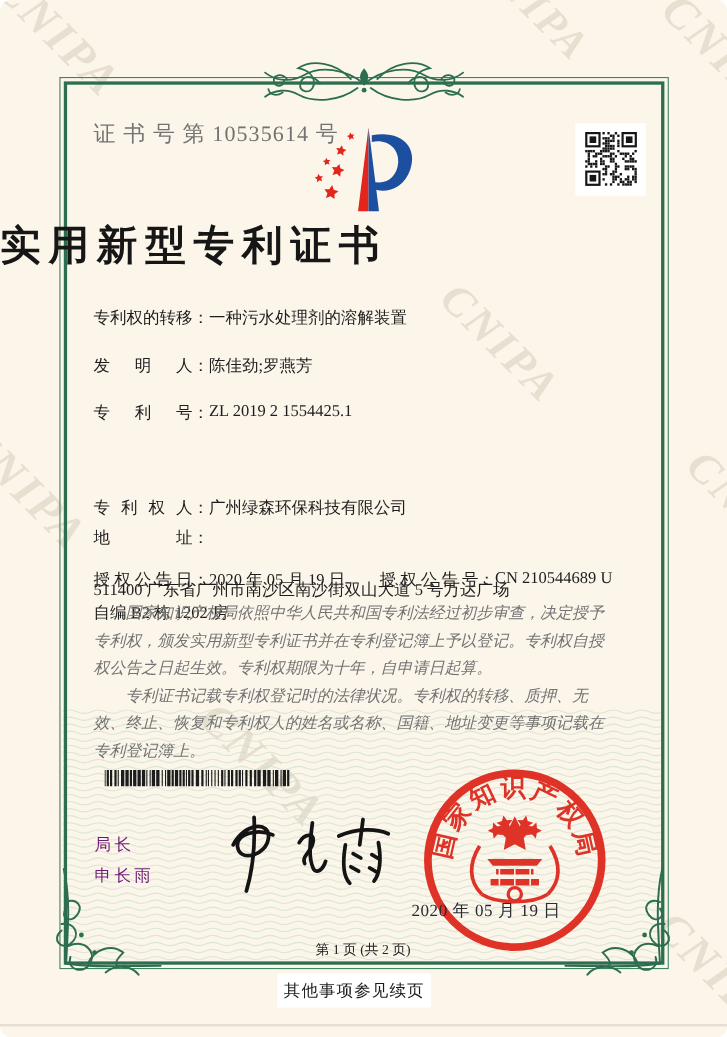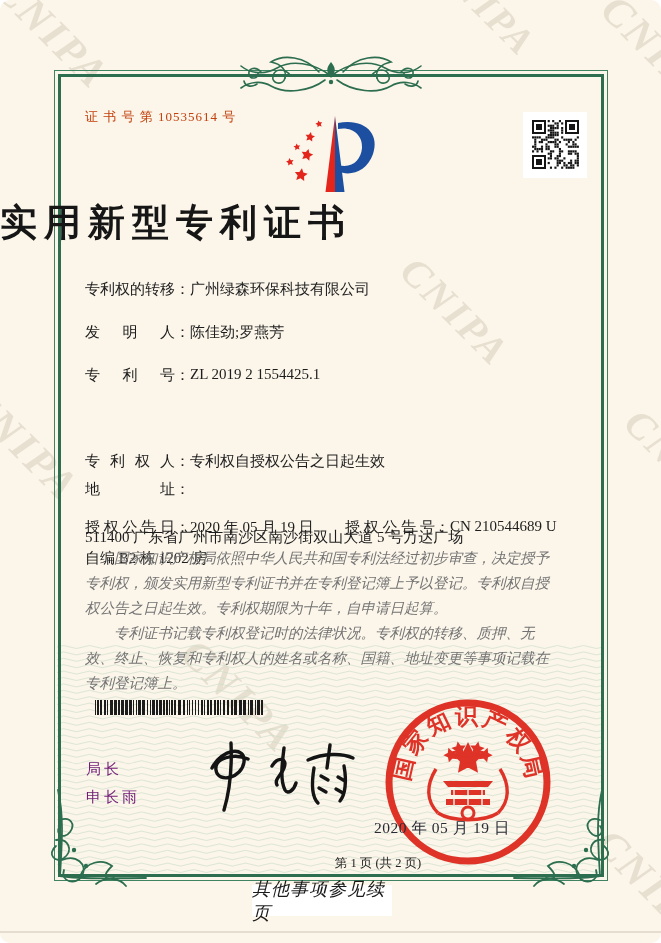--- a/index.html
+++ b/index.html
@@ -7,45 +7,45 @@
         font-family:"Liberation Serif","DejaVu Serif",serif;border-radius:10px;}
   
   .wm{position:absolute;z-index:1;color:rgba(186,174,148,0.30);font-weight:bold;
       font-style:italic;letter-spacing:3px;transform:rotate(45deg);white-space:nowrap;
       font-family:"Liberation Serif",serif;user-select:none;}
   
   .frame-outer{position:absolute;left:54px;top:70px;width:552px;height:809px;
       border:1.5px solid #3f8363;z-index:2;}
   .frame-inner{position:absolute;left:3px;top:3px;right:3px;bottom:3px;border:3px solid #2c6e4f;}
   .content{position:absolute;inset:0;z-index:3;}
-  .cert-no{position:absolute;left:85px;top:108px;font-size:13px;color:#c2410c;letter-spacing:1px;}
+  .cert-no{position:absolute;left:85px;top:108px;font-size:20px;color:#737373;letter-spacing:1px;}
   .logo{position:absolute;left:283px;top:112px;}
   .qr-patch{position:absolute;left:523px;top:112px;width:64px;height:66px;background:#fff;}
   .qr{position:absolute;left:531px;top:119px;}
   .title{position:absolute;left:0;top:198px;width:661px;font-size:37px;
          font-weight:bold;color:#161616;letter-spacing:7px;}
   .row{position:absolute;left:85px;width:480px;font-size:15px;color:#1d1d1d;}
   .lbl{display:inline-block;width:90px;text-align:justify;text-align-last:justify;vertical-align:top;}
   .val{display:inline-block;vertical-align:top;}
   .addr-val{width:420px;line-height:21px;margin-top:28px;}
   .grant2{position:absolute;left:260px;top:0;white-space:nowrap;font-family:Liberation Serif, serif;}
   .paras{position:absolute;left:85px;top:546px;width:464px;font-size:14.5px;line-height:25px;
          color:#737373;font-style:italic;}
   .paras p{margin:0;text-indent:2em;}
   .barcode{position:absolute;left:95px;top:700px;}
   .officer{position:absolute;left:86px;top:755px;font-family:"Liberation Sans","DejaVu Sans",sans-serif;
            font-size:15px;color:#701a75;letter-spacing:3px;line-height:28px;}
   .signature{position:absolute;left:196px;top:738px;}
   .stamp{position:absolute;left:368px;top:682px;z-index:5;}
   .stamp-date{position:absolute;left:362px;top:818px;width:160px;text-align:center;font-size:15.5px;
               color:#2a2a35;z-index:6;letter-spacing:0.5px;}
-  .page-info{position:absolute;left:54px;top:855px;width:552px;text-align:center;font-size:12.5px;color:#222;padding-left:48px;}
+  .page-info{position:absolute;left:54px;top:855px;width:552px;text-align:center;font-size:12.5px;color:#222;}
   .note-box{position:absolute;left:252px;top:885px;width:140px;height:31px;background:#ffffff;
             z-index:4;display:flex;align-items:center;justify-content:center;}
-  .note-box span{font-size:18px;color:#1a1a1a;font-style:italic;letter-spacing:1px;}
+  .note-box span{font-size:15px;color:#1a1a1a;letter-spacing:1px;}
   .bottom-edge{position:absolute;left:0;top:931px;width:661px;height:2px;background:rgba(185,178,160,0.35);}
   .waves{position:absolute;left:57px;top:645px;z-index:2;}
   .ornament-top{position:absolute;left:221px;top:52px;z-index:4;}
   .corner{position:absolute;z-index:4;}
 </style>
 </head>
 <body>
 
 <div class="page">
 
@@ -318,30 +318,30 @@
             <rect x="36.84" y="47.6" width="2.1" height="2.2"></rect>
             <rect x="39.080000000000005" y="47.6" width="2.1" height="2.2"></rect>
             <rect x="41.32000000000001" y="47.6" width="2.1" height="2.2"></rect>
           </g>
       </g>
     </svg>
 
     <div class="title">实用新型专利证书</div>
 
     <div class="row" style="top:280px;">
-      <span class="lbl">专利权的转移</span><span>：</span><span class="val">广州绿森环保科技有限公司</span>
+      <span class="lbl">专利权的转移</span><span>：</span><span class="val">一种污水处理剂的溶解装置</span>
     </div>
     <div class="row" style="top:323px;">
       <span class="lbl">发明人</span><span>：</span><span class="val">陈佳劲;罗燕芳</span>
     </div>
     <div class="row" style="top:366px;">
       <span class="lbl">专利号</span><span>：</span><span class="val">ZL 2019 2 1554425.1</span>
     </div>
     <div class="row" style="top:452px;">
-      <span class="lbl">专利权人</span><span>：</span><span class="val">专利权自授权公告之日起生效</span>
+      <span class="lbl">专利权人</span><span>：</span><span class="val">广州绿森环保科技有限公司</span>
     </div>
     <div class="row" style="top:480px;">
       <span class="lbl">地址</span><span>：</span><span class="val addr-val"><span>511400 广东省广州市南沙区南沙街双山大道 5 号万达广场</span><br><span>自编 B2 栋 1202 房</span></span>
     </div>
     <div class="row" style="top:518px;">
       <span class="lbl">授权公告日</span><span>：</span><span class="val">2020 年 05 月 19 日</span>
       <span class="grant2"><span class="lbl">授权公告号</span><span>：</span><span class="val">CN 210544689 U</span></span>
     </div>
 
     <div class="paras">

